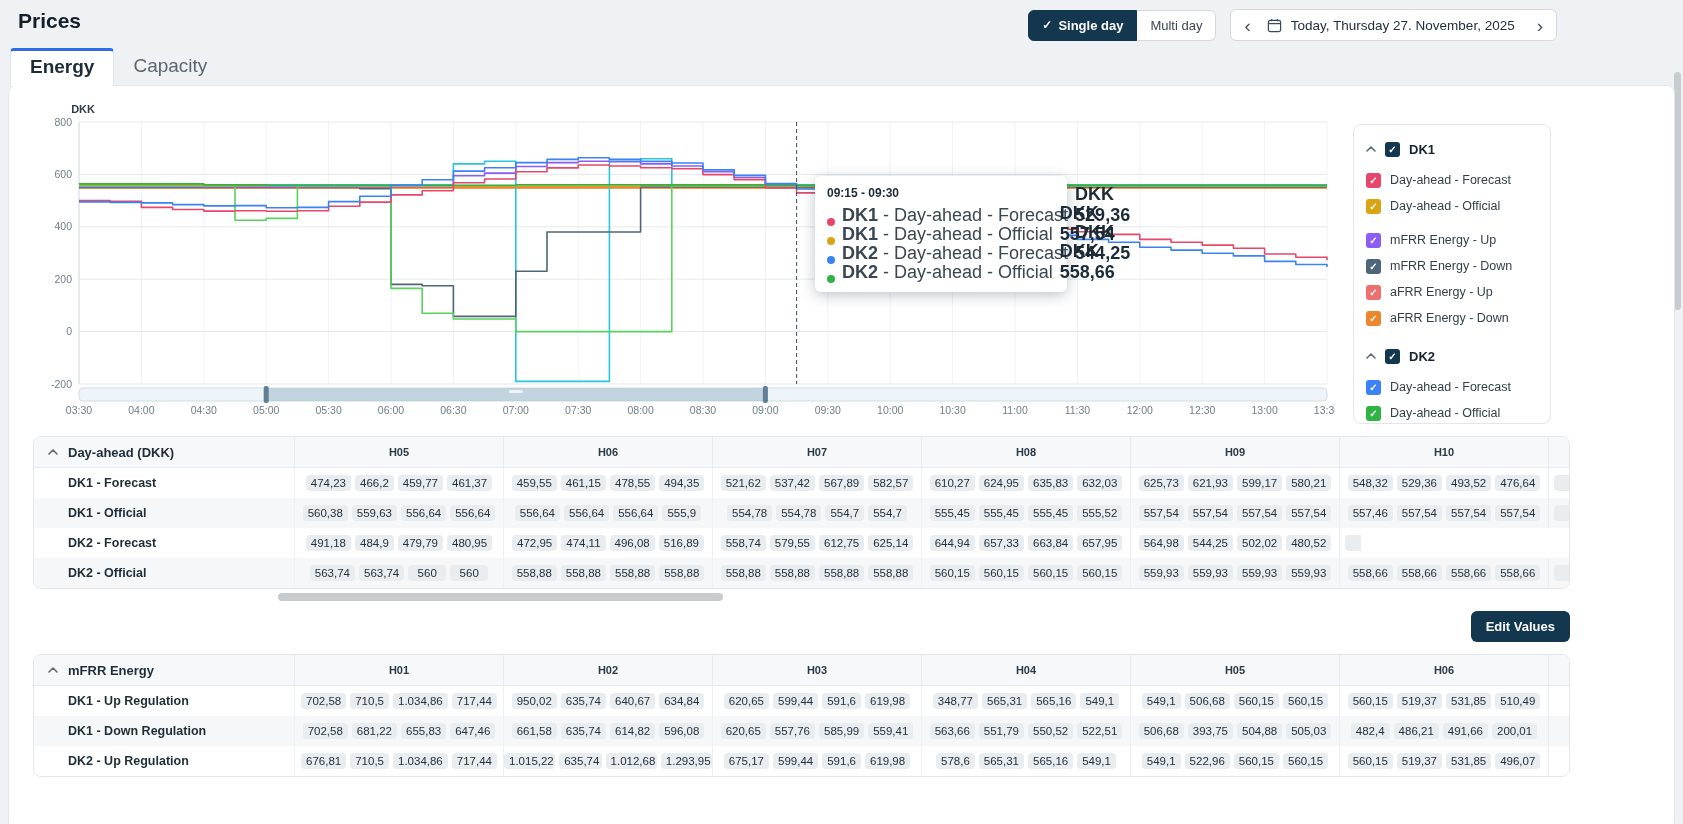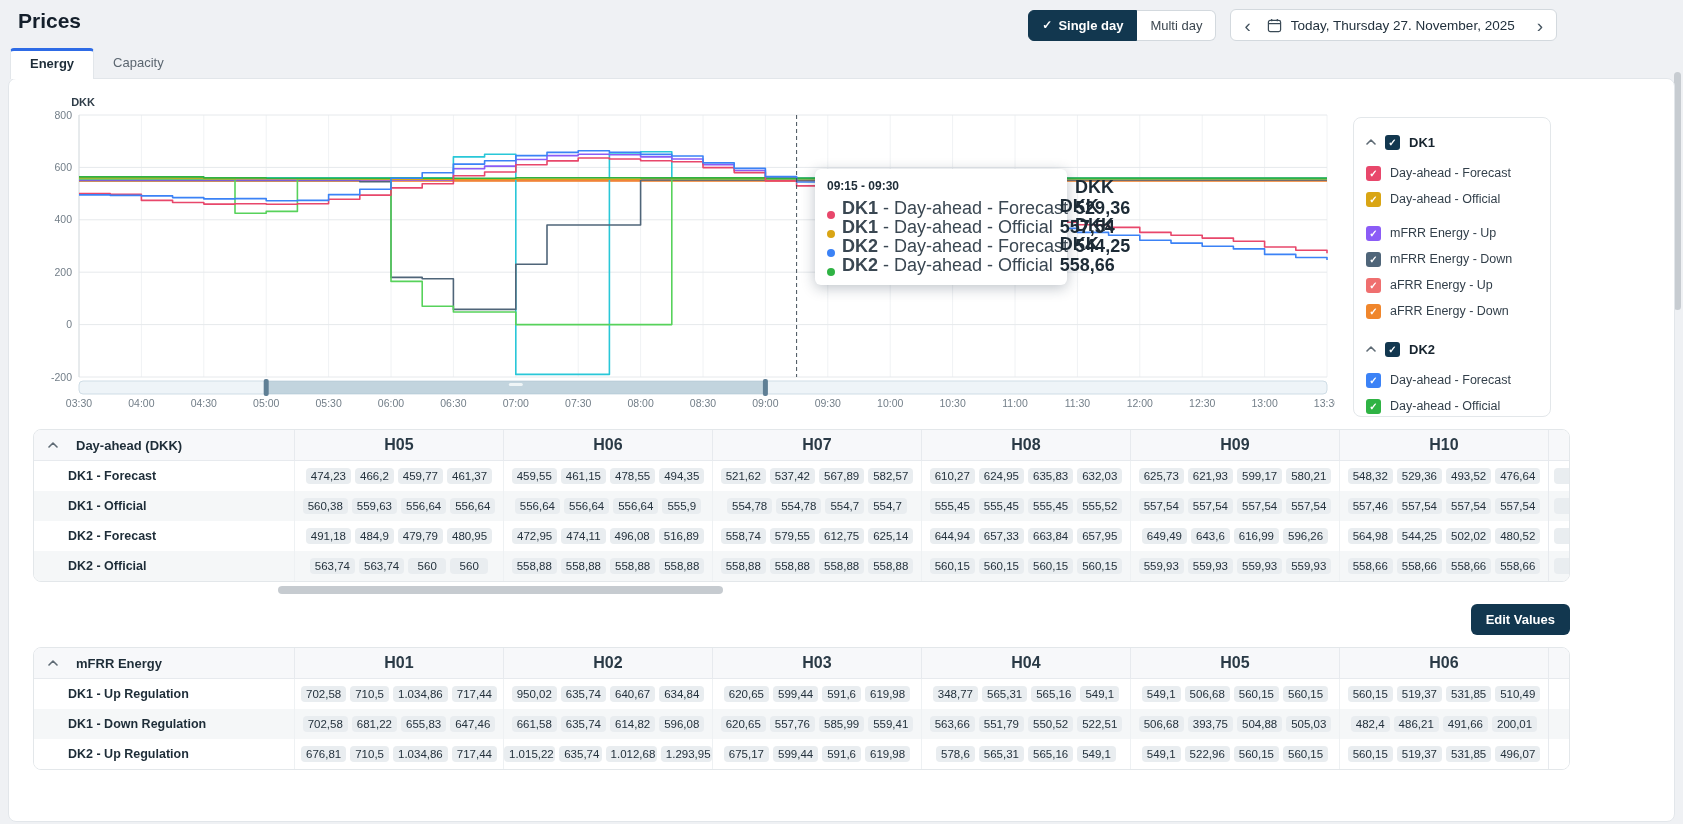--- a/index.html
+++ b/index.html
@@ -17,21 +17,21 @@
   .seg:last-child { border-radius:0 6px 6px 0; border-left:none; }
   .seg .check { font-size:12px; }
   .datepicker { display:flex; align-items:center; height:32px; border:1px solid #d3d9de; background:#fff;
                 border-radius:6px; padding:0 6px; gap:9px; font-size:13.5px; color:#22313d; }
   .navbtn { background:none; border:none; font-size:19px; line-height:1; color:#44535f; padding:0 7px; cursor:pointer; font-family:inherit; }
   .date-label { font-weight:500; padding-right:6px; }
   .cal { display:flex; align-items:center; }
 
   
   .tabbar { display:flex; padding:0 10px; margin-top:2px; position:relative; z-index:2; }
-  .tab { padding:7px 19px 8px; font-size:13px; color:#5b6670; cursor:pointer; }
+  .tab { padding:7px 19px 8px; font-size:19px; color:#5b6670; cursor:pointer; }
   .tab.active { background:#fff; color:#1d2c38; font-weight:700; border:1px solid #e2e6ea; border-bottom:none;
                 border-top:3px solid #2e6be6; border-radius:4px 4px 0 0; margin-bottom:-1px; padding-top:5px; }
 
   
   .card { background:#fff; border:1px solid #e2e6ea; border-radius:8px; margin:0 8px; padding:14px 0 0 24px;
           height:744px; overflow:hidden; position:relative; z-index:1; }
 
   .chart-row { display:flex; gap:18px; margin-bottom:10px; }
   .chart-wrap { position:relative; width:1302px; flex:none; }
 
@@ -53,24 +53,24 @@
              box-shadow:0 3px 14px rgba(20,40,60,.28); padding:10px 12px 9px; z-index:5; }
   .tt-title { font-size:12px; font-weight:700; color:#1d2b36; margin-bottom:7px; }
   .tt-row { display:flex; align-items:flex-end; gap:7px; height:19px; font-size:18px; }
   .tt-dot { width:8px; height:8px; border-radius:50%; flex:none; }
   .tt-name { flex:1; color:#3a4752; white-space:nowrap; }
   .tt-value { font-weight:700; color:#1d2b36; }
 
   
   .section { width:1537px; border:1px solid #e3e7ea; border-radius:8px; overflow:hidden; background:#fff; }
   .sec-head { display:flex; background:#f7f8fa; border-bottom:1px solid #e7eaee; height:31px; align-items:stretch; }
-  .sec-title-cell { width:260px; flex:none; display:flex; align-items:center; gap:18px; padding-left:14px;
+  .sec-title-cell { width:260px; flex:none; display:flex; align-items:center; gap:10px; padding-left:14px;
                     font-weight:700; font-size:13px; color:#1e2d38; }
   .group-head { width:209px; flex:none; display:flex; align-items:center; justify-content:center; font-weight:700;
-                font-size:16px; color:#2a3a46; border-left:1px solid #e7eaee; }
+                font-size:11px; color:#2a3a46; border-left:1px solid #e7eaee; }
   .partial-col { width:22px; flex:none; border-left:1px solid #e7eaee; display:flex; align-items:center;
                  padding-left:5px; overflow:hidden; height:100%; }
   .sec-row { display:flex; height:30px; align-items:stretch; background:#fff; }
   .sec-row.stripe { background:#f5f7f8; }
   .row-label { width:260px; flex:none; display:flex; align-items:center; padding-left:34px; font-size:12.5px;
                font-weight:600; color:#1e2d38; }
   .group-cell { width:209px; flex:none; display:flex; justify-content:center; align-items:center; gap:4px;
                 border-left:1px solid #eef1f3; }
   .chip { background:#e9edf0; border-radius:4px; padding:2px 5px; font-size:11.5px; color:#24323d;
           min-width:38px; text-align:center; white-space:nowrap; }
@@ -401,26 +401,20 @@
           <span class="chip">612,75</span>
           <span class="chip">625,14</span>
         </div>
         <div class="group-cell">
           <span class="chip">644,94</span>
           <span class="chip">657,33</span>
           <span class="chip">663,84</span>
           <span class="chip">657,95</span>
         </div>
         <div class="group-cell">
-          <span class="chip">649,49</span>
-          <span class="chip">643,6</span>
-          <span class="chip">616,99</span>
-          <span class="chip">596,26</span>
-        </div>
-        <div class="group-cell">
           <span class="chip">564,98</span>
           <span class="chip">544,25</span>
           <span class="chip">502,02</span>
           <span class="chip">480,52</span>
         </div>
         <div class="partial-col">
           <span class="chip">4</span>
         </div>
       </div>
       <div class="sec-row stripe">

